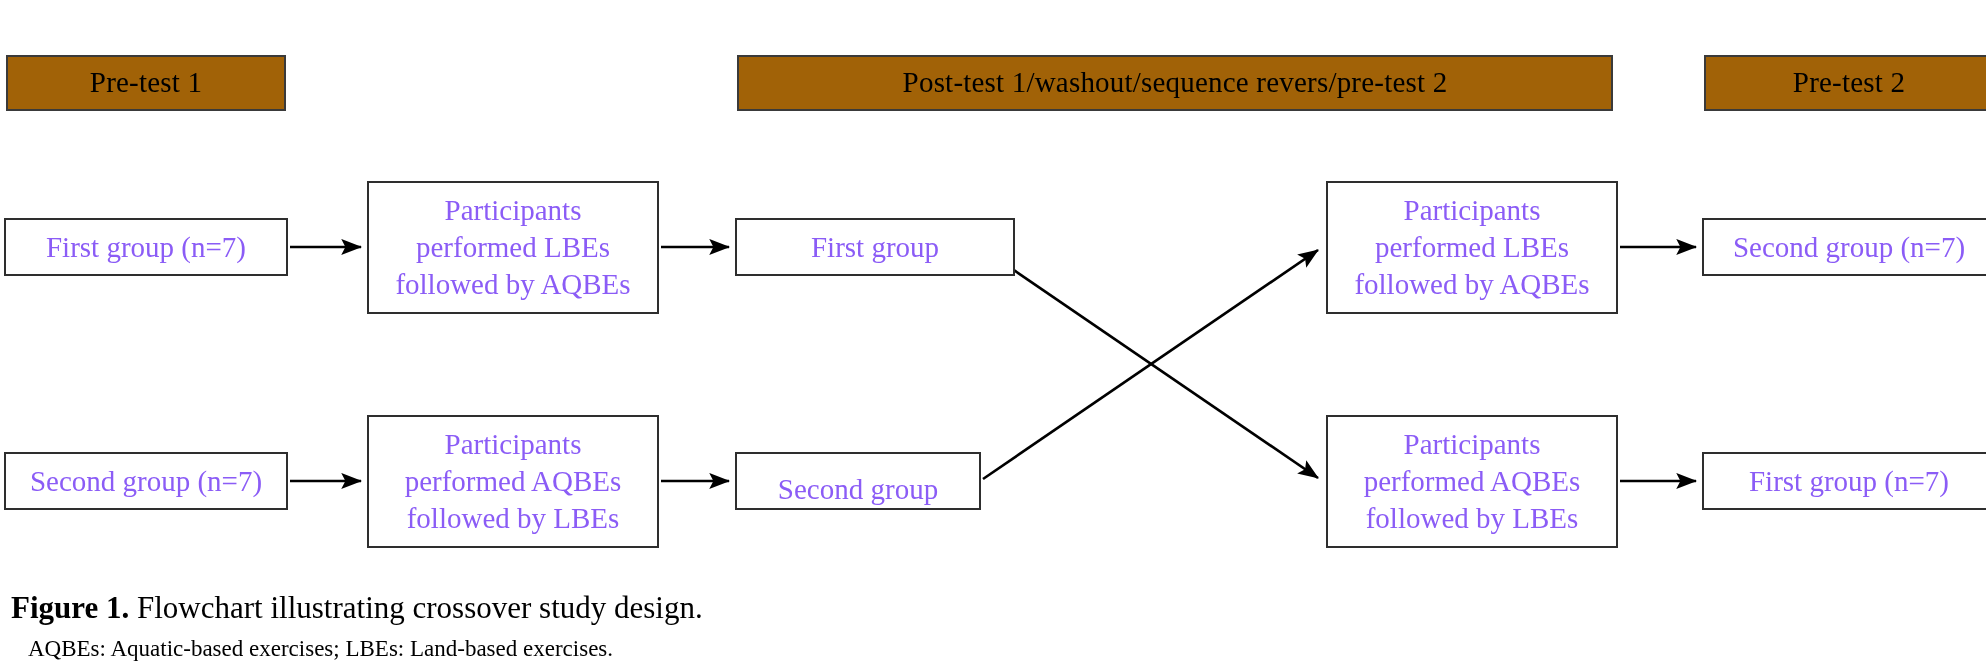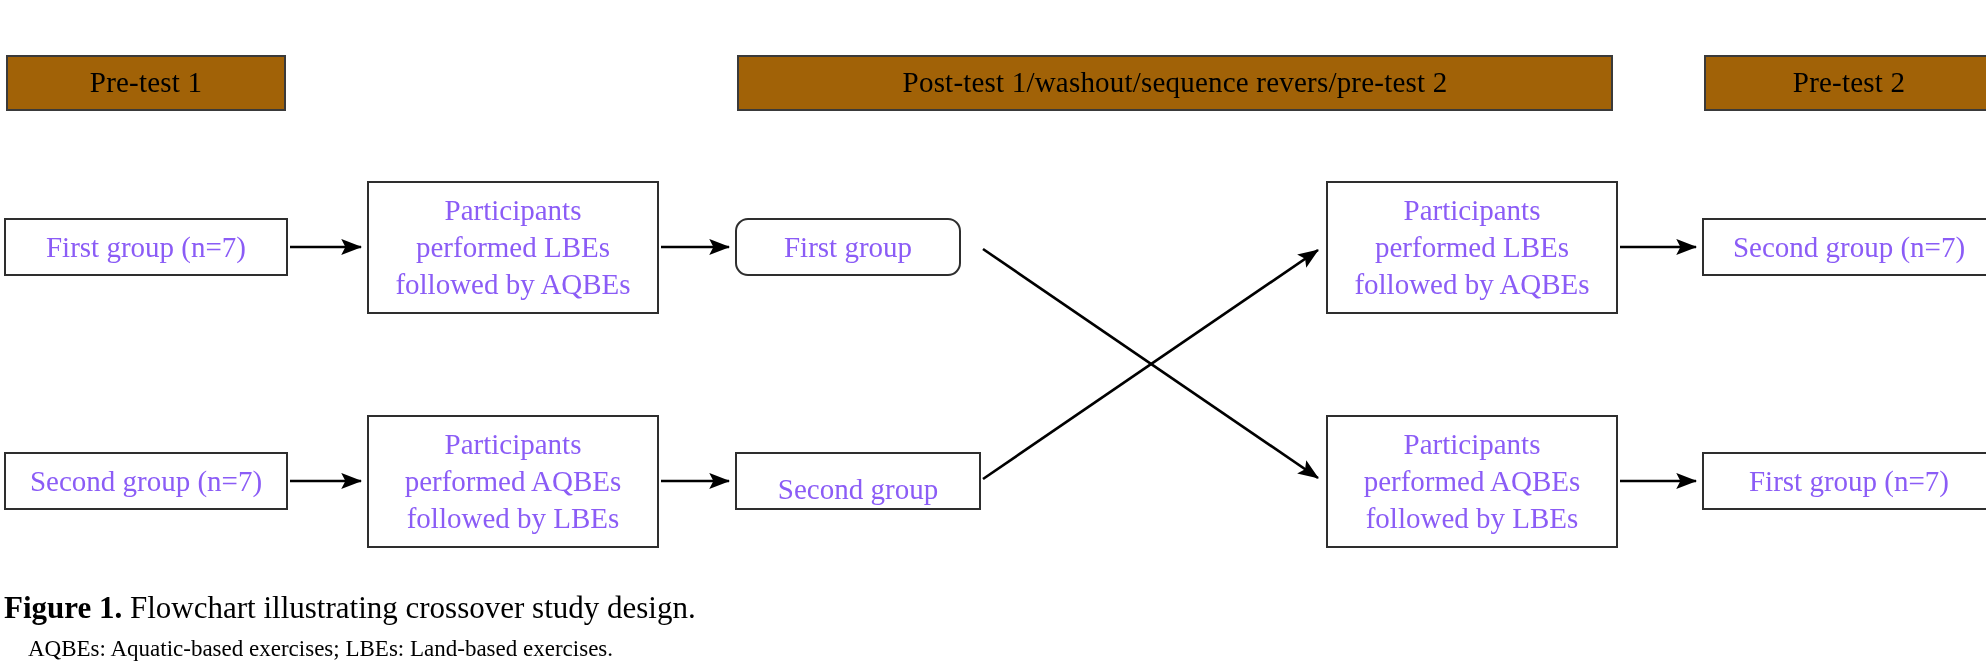--- a/index.html
+++ b/index.html
@@ -51,21 +51,21 @@
     line-height: 1.27;
     text-align: center;
     color: #8b5cf6;
     padding: 0 6px;
   }
   .node .ln { display: block; white-space: nowrap; }
 
   
   #n-r1-c1 { left: 4px;    top: 218px; width: 284px; height: 58px; }
   #n-r1-c2 { left: 367px;  top: 181px; width: 292px; height: 133px; }
-  #n-r1-c3 { left: 735px;  top: 218px; width: 226px; height: 58px; border-radius: 13px; }
+  #n-r1-c3 { left: 735px;  top: 218px; width: 280px; height: 58px; }
   #n-r1-c4 { left: 1326px; top: 181px; width: 292px; height: 133px; }
   #n-r1-c5 { left: 1702px; top: 218px; width: 294px; height: 58px; }
 
   
   #n-r2-c1 { left: 4px;    top: 452px; width: 284px; height: 58px; }
   #n-r2-c2 { left: 367px;  top: 415px; width: 292px; height: 133px; }
   #n-r2-c3 { left: 735px;  top: 452px; width: 246px; height: 58px; justify-content: flex-end; }
   #n-r2-c4 { left: 1326px; top: 415px; width: 292px; height: 133px; }
   #n-r2-c5 { left: 1702px; top: 452px; width: 294px; height: 58px; }
 
@@ -77,20 +77,21 @@
     position: absolute;
     left: 4px;
     top: 590px;
     width: 1300px;
   }
   #caption-main {
     font-size: 31px;
     line-height: 1.18;
     color: #000;
     white-space: nowrap;
+    margin-left: 7px;
   }
   #caption-main b { font-weight: bold; }
   #caption-note {
     font-size: 23px;
     line-height: 1.2;
     margin-top: 8px;
     color: #000;
     white-space: nowrap;
     margin-left: 24px;
   }

